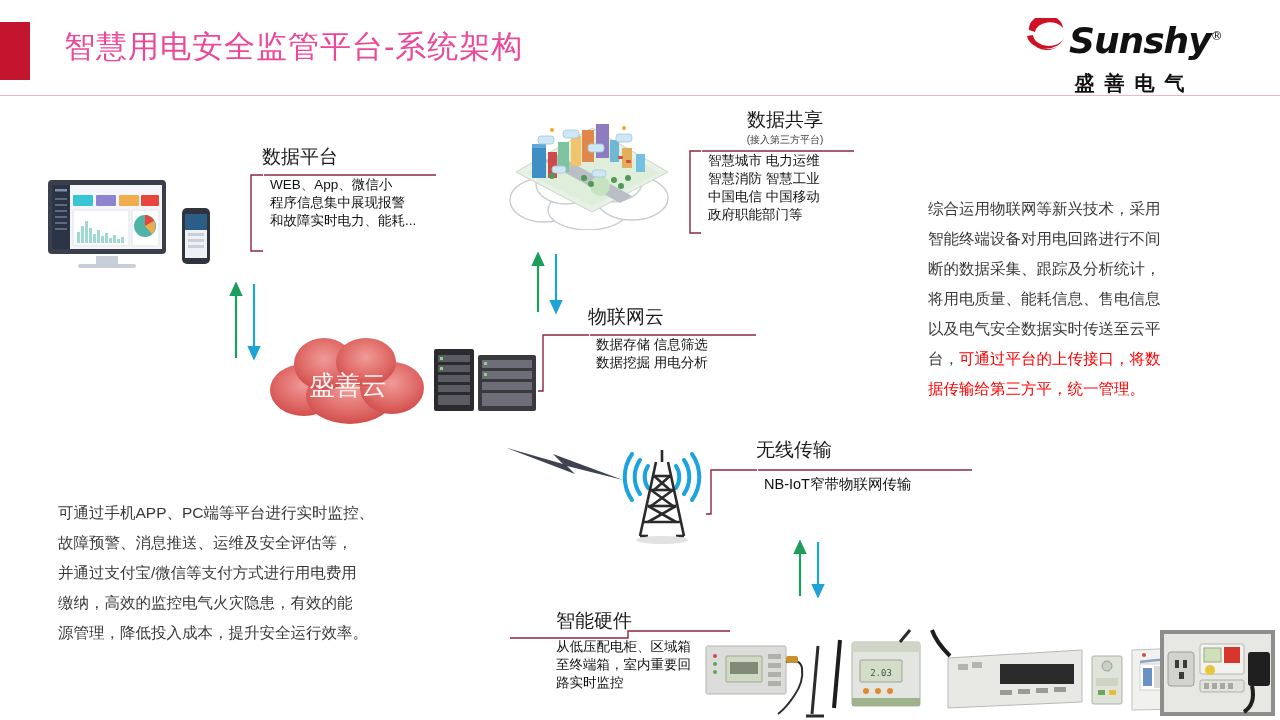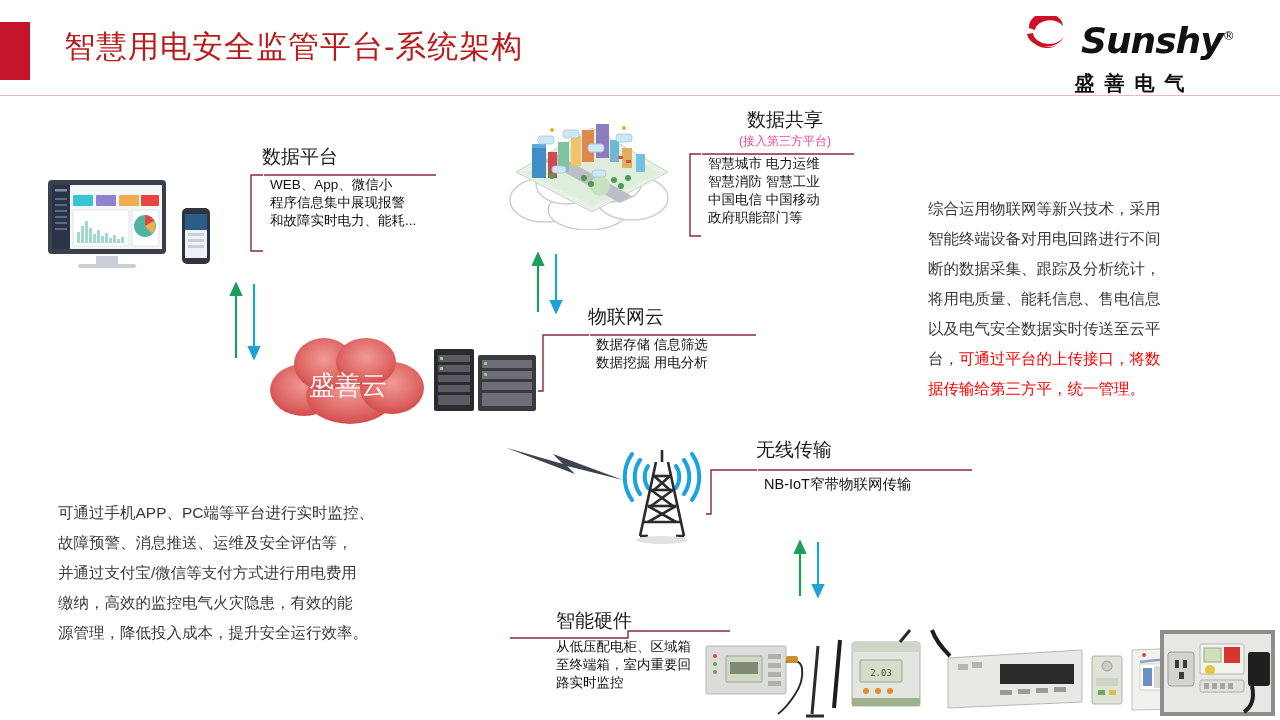--- a/index.html
+++ b/index.html
@@ -14,48 +14,48 @@
   }
   #stage { position: relative; width: 1280px; height: 720px; }
 
   
   .hdr-redblock {
     position: absolute; left: 0; top: 22px;
     width: 30px; height: 58px; background: #c4152e;
   }
   .hdr-title {
     position: absolute; left: 64px; top: 26px;
-    font-size: 31px; letter-spacing: 1px; color: #b91c1c;
+    font-size: 31px; letter-spacing: 1px; color: #ec4899;
     white-space: nowrap; font-weight: 400;
   }
   .hdr-rule {
     position: absolute; left: 0; top: 95px; width: 1280px; height: 1px;
     background: #e9b9c1;
   }
   
   .logo { position: absolute; right: 42px; top: 16px; width: 215px; height: 72px; }
-  .logo-top { display: flex; align-items: flex-start; height: 44px; gap: 12px; }
+  .logo-top { display: flex; align-items: center; height: 44px; }
   .logo-mark { width: 46px; height: 40px; flex: 0 0 46px; }
   .logo-word {
     font-family: "DejaVu Sans", sans-serif;
     font-size: 36px; font-weight: bold; font-style: italic;
     color: #111; letter-spacing: -1px; line-height: 40px;
   }
   .logo-reg { font-size: 12px; vertical-align: super; font-style: normal; font-weight: normal; }
   .logo-sub {
     margin-top: 10px; font-size: 20px; font-weight: bold; color: #111;
     letter-spacing: 10px; text-align: center; padding-left: 8px;
   }
 
   
   .callout { position: absolute; }
   .callout .c-title {
     font-size: 19px; color: #1a1a1a; white-space: nowrap;
   }
-  .callout .c-sub { font-size: 12px; color: #ec4899; white-space: nowrap; }
+  .callout .c-sub { font-size: 10px; color: #404040; white-space: nowrap; }
   .callout .c-body {
     font-size: 13.5px; line-height: 18px; color: #111; white-space: pre-line;
     padding: 2px 0 2px 8px;
   }
 
   
   .para {
     position: absolute; font-size: 15.5px; line-height: 30px; color: #3a3a3a;
     white-space: pre-line;
   }

